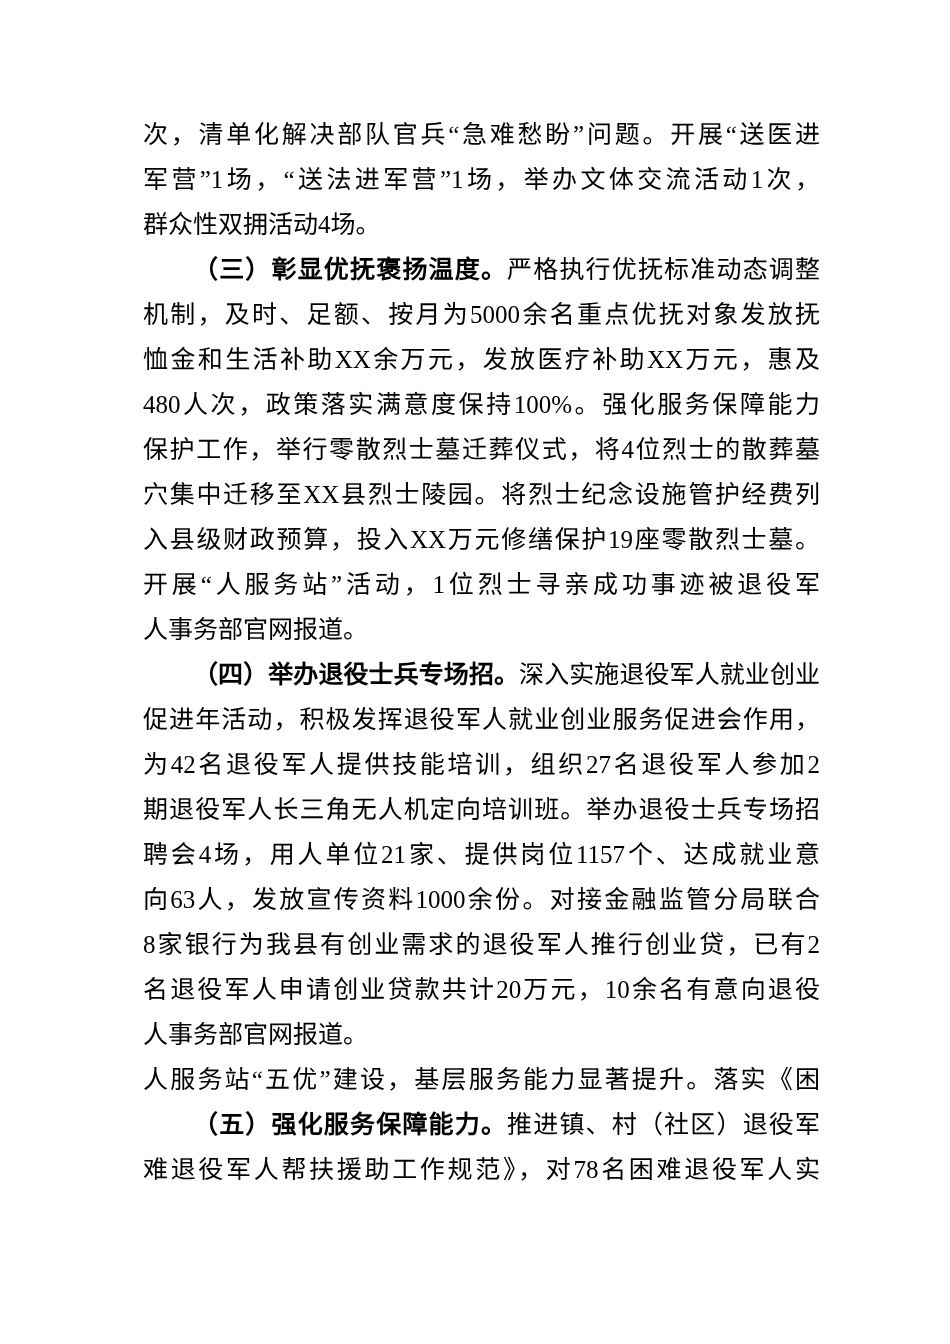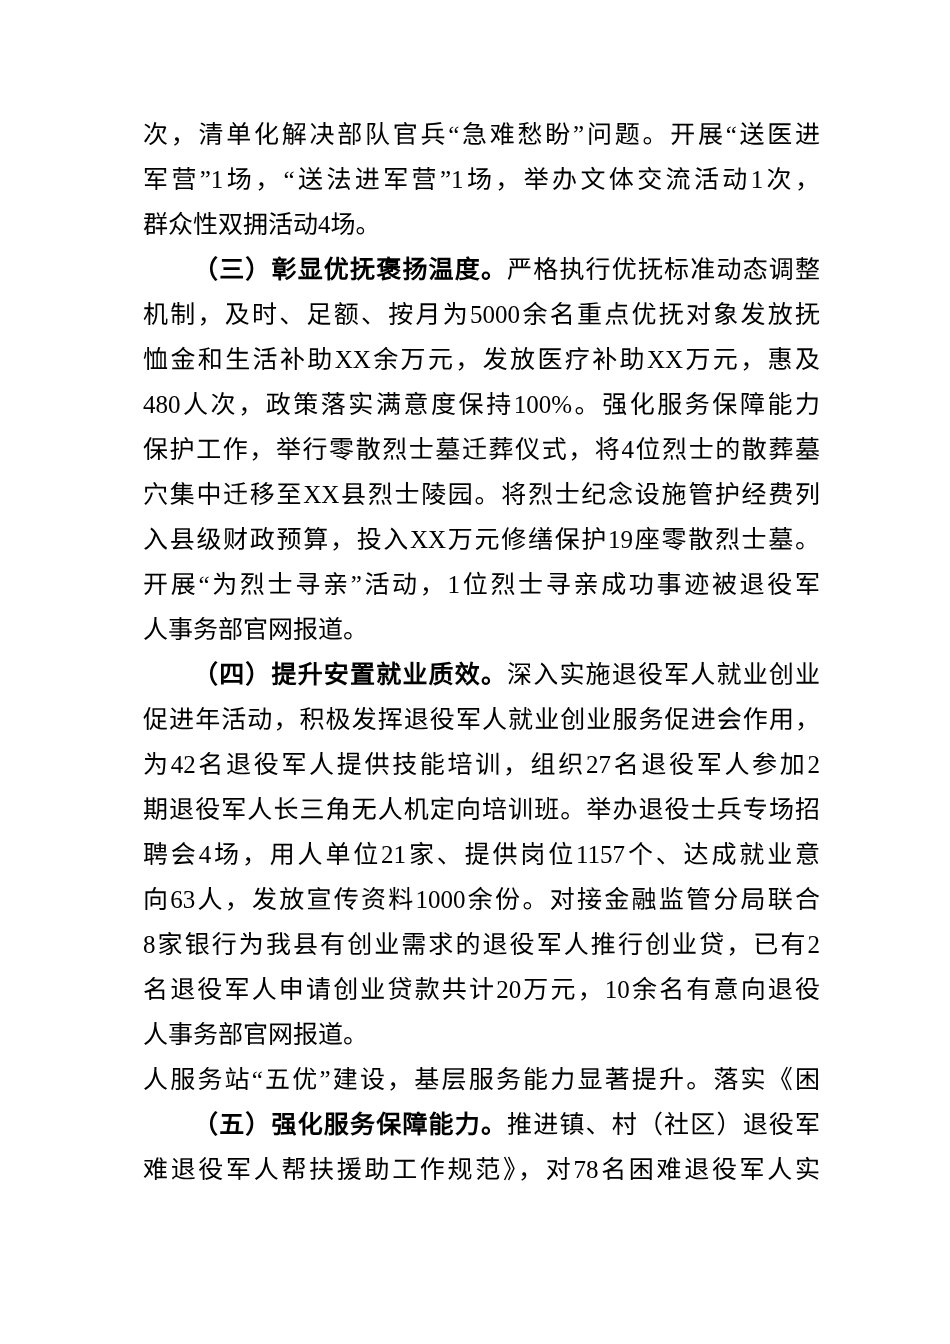--- a/index.html
+++ b/index.html
@@ -59,23 +59,23 @@
       <div class="line"><span class="body">次，清单化解决部队官兵“急难愁盼”问题。开展“送医进</span></div>
       <div class="line"><span class="body">军营”1场，“送法进军营”1场，举办文体交流活动1次，</span></div>
       <div class="line para-end"><span class="body">群众性双拥活动4场。</span></div>
       <div class="line indent"><span class="head">（三）彰显优抚褒扬温度。</span><span class="body">严格执行优抚标准动态调整</span></div>
       <div class="line"><span class="body">机制，及时、足额、按月为5000余名重点优抚对象发放抚</span></div>
       <div class="line"><span class="body">恤金和生活补助XX余万元，发放医疗补助XX万元，惠及</span></div>
       <div class="line"><span class="body">480人次，政策落实满意度保持100%。强化服务保障能力</span></div>
       <div class="line"><span class="body">保护工作，举行零散烈士墓迁葬仪式，将4位烈士的散葬墓</span></div>
       <div class="line"><span class="body">穴集中迁移至XX县烈士陵园。将烈士纪念设施管护经费列</span></div>
       <div class="line"><span class="body">入县级财政预算，投入XX万元修缮保护19座零散烈士墓。</span></div>
-      <div class="line"><span class="body">开展“为烈士寻亲”活动，1位烈士寻亲成功事迹被退役军</span></div>
+      <div class="line"><span class="body">开展“人服务站”活动，1位烈士寻亲成功事迹被退役军</span></div>
       <div class="line para-end"><span class="body">人事务部官网报道。</span></div>
-      <div class="line indent"><span class="head">（四）提升安置就业质效。</span><span class="body">深入实施退役军人就业创业</span></div>
+      <div class="line indent"><span class="head">（四）举办退役士兵专场招。</span><span class="body">深入实施退役军人就业创业</span></div>
       <div class="line"><span class="body">促进年活动，积极发挥退役军人就业创业服务促进会作用，</span></div>
       <div class="line"><span class="body">为42名退役军人提供技能培训，组织27名退役军人参加2</span></div>
       <div class="line"><span class="body">期退役军人长三角无人机定向培训班。举办退役士兵专场招</span></div>
       <div class="line"><span class="body">聘会4场，用人单位21家、提供岗位1157个、达成就业意</span></div>
       <div class="line"><span class="body">向63人，发放宣传资料1000余份。对接金融监管分局联合</span></div>
       <div class="line"><span class="body">8家银行为我县有创业需求的退役军人推行创业贷，已有2</span></div>
       <div class="line"><span class="body">名退役军人申请创业贷款共计20万元，10余名有意向退役</span></div>
       <div class="line para-end"><span class="body">人事务部官网报道。</span></div>
       <div class="line"><span class="body">人服务站“五优”建设，基层服务能力显著提升。落实《困</span></div>
       <div class="line indent"><span class="head">（五）强化服务保障能力。</span><span class="body">推进镇、村（社区）退役军</span></div>

